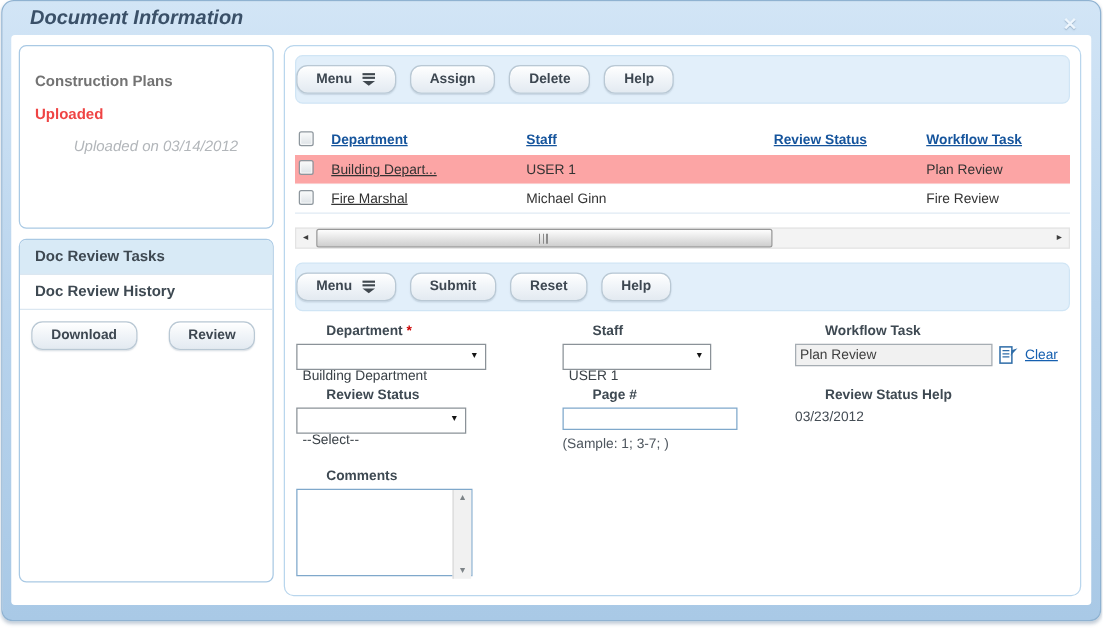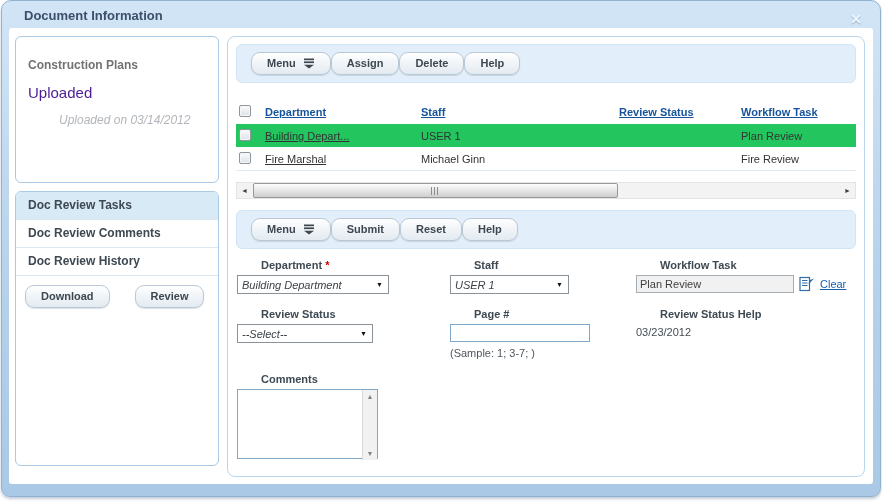--- a/index.html
+++ b/index.html
@@ -4,62 +4,62 @@
 <style>
   * { margin:0; padding:0; box-sizing:border-box; font-family:"Liberation Sans", sans-serif; }
   body { background:#ffffff; width:882px; height:504px; overflow:hidden; }
 
   .dialog { position:relative; width:880px; height:497px; margin:0 0 0 1px;
     background:linear-gradient(#d2e5f6, #b6d2ec 55%, #a9c9e6);
     border:1px solid #8fb2d1; border-radius:10px 10px 9px 9px;
     box-shadow:0 2px 3px rgba(80,110,140,.35); }
 
   .titlebar { height:27px; line-height:27px; padding-left:22px; }
-  .titlebar .title { font-size:13px; font-weight:bold; color:#3a5068; }
+  .titlebar .title { font-size:16px; font-weight:bold; color:#3a5068;font-style:italic; }
   .close { position:absolute; top:5px; right:18px; color:#eef6fd; font-size:14px;
     font-weight:bold; cursor:pointer; text-shadow:0 1px 1px rgba(90,120,150,.5); }
 
   .content { position:absolute; left:7px; right:7px; top:27px; bottom:12px;
     background:#ffffff; border-radius:3px; }
 
   
   .sidebar { position:absolute; left:6px; top:8px; width:204px; bottom:8px; }
   .docbox { border:1px solid #a9c9e4; border-radius:6px; padding:11px 12px 10px; height:147px; background:#fff; }
   .filename { font-size:12px; font-weight:bold; color:#17497e; line-height:1.4; word-wrap:break-word; }
   .category { margin-top:10px; font-size:12px; color:#737373;font-weight:bold; }
-  .docstatus { margin-top:12px; font-size:15px; font-weight:normal; color:#4c1d95; }
+  .docstatus { margin-top:12px; font-size:12px; font-weight:bold; color:#ef4444; }
   .docnote { margin-top:12px; font-size:12px; font-style:italic; color:#b2b6ba;margin-left:31px; }
 
   .navbox { position:absolute; top:155px; left:0; right:0; bottom:10px;
     border:1px solid #a9c9e4; border-radius:6px; overflow:hidden; background:#fff; }
   .navitem { padding:6px 12px 7px; font-size:12px; font-weight:bold; color:#3e4952;
     border-bottom:1px solid #dbe7f1; cursor:pointer; }
   .navitem.selected { background:#d8eaf6; }
   .navbuttons { padding:9px 9px; display:flex; gap:25px;align-items:flex-end; }
 
   .btn { font-size:11px; font-weight:bold; color:#3d4751; padding:4px 15px 5px;
     background:linear-gradient(#ffffff, #f0f4f8 50%, #e3eaf1);
     border:1px solid #b9c8d4; border-radius:9px; cursor:pointer;
     box-shadow:inset 0 1px 0 rgba(255,255,255,.9), 0 1px 1px rgba(120,140,160,.25); }
 
   
   .main { position:absolute; left:218px; right:8px; top:8px; bottom:7px;
     border:1px solid #b9d6ed; border-radius:8px; background:#fff; padding:7px 8px; }
   .toolbar { background:#e2effa; border:1px solid #d0e5f5; border-radius:6px;
-    padding:7px 14px; display:flex; gap:0; align-items:flex-start; }
+    padding:7px 0; display:flex; gap:11px; align-items:flex-start; }
   .menu-btn { display:inline-flex; align-items:center; gap:7px; }
   .toolbar2 { margin-top:11px; }
 
   .tasktable { margin-top:17px; font-size:11px; color:#333;
     border-bottom:1px solid #dfeaf3; }
   .trow { display:grid; grid-template-columns:26px 156px 198px 122px 1fr;
     align-items:center; height:23px; padding-left:3px; }
   .trow.thead { height:24px; }
   .thead .th { color:#15549c; font-weight:bold; text-decoration:underline; cursor:pointer; }
-  .trow.sel { background:#22c55e; }
+  .trow.sel { background:#fca5a5; }
   .trow.plain { border-top:1px solid #fbfdfe; }
   .rowlink { color:#333; text-decoration:underline; cursor:pointer; }
   .cb { display:inline-block; width:12px; height:12px; border:1px solid #8d969d;
     border-radius:2px; background:linear-gradient(#fafbfb,#dde2e6);
     box-shadow:inset 0 0 0 1px #f5f7f8; cursor:pointer; }
 
   .hscroll { margin-top:11px; height:17px; display:flex; align-items:center;
     background:#f3f3f3; border:1px solid #e3e3e3; }
   .sarrow { width:15px; text-align:center; font-size:7px; color:#3e3e3e; cursor:pointer; line-height:15px; }
   .strack { flex:1; position:relative; height:15px; }
@@ -69,21 +69,21 @@
   .grip { width:8px; height:8px;
     background:repeating-linear-gradient(90deg, #8b8b8b 0 1px, transparent 1px 3px); }
 
   
   .form { margin-top:10px; padding-left:1px; display:grid;
     grid-template-columns:213px 186px 1fr; row-gap:14px;
     font-size:11px; color:#454d55; }
   .flabel { display:block; font-weight:bold; color:#3e4952; margin-bottom:4px;padding-left:24px; }
   .req { color:#cc0000; margin-left:3px; }
   .fakeselect { position:relative; height:19px; border:1px solid #8b9298; background:#fff;
-    padding:3px 18px 0 4px; cursor:pointer; color:#3b4248;font-style:italic; }
+    padding:19px 18px 0 4px; cursor:pointer; color:#3b4248; }
   .fakeselect .arr { position:absolute; right:5px; top:5px; font-size:7px; color:#141414; }
   .w-dept { width:152px; } .w-staff { width:119px; } .w-rs { width:136px; }
   .textin { height:18px; border:1px solid #7fa8cb; font-size:11px; padding:0 3px;
     font-family:"Liberation Sans", sans-serif; width:140px; }
   .wf-row { display:flex; align-items:center; gap:4px; }
   .wf-in { width:158px; height:18px; border:1px solid #a6adb3; background:#f1f1f1;
     color:#3e3e3e; font-size:11px; padding:0 3px; font-family:"Liberation Sans", sans-serif; }
   .clearlink { color:#1660b0; text-decoration:underline; cursor:pointer; margin-left:1px; }
   .hint { margin-top:5px; color:#4e565e; }
   .dateval { margin-top:6px; color:#454d55; }
@@ -109,21 +109,20 @@
 
     <div class="sidebar">
       <div class="docbox">
         <div class="category">Construction Plans</div>
         <div class="docstatus">Uploaded</div>
         <div class="docnote">Uploaded on 03/14/2012</div>
       </div>
 
       <div class="navbox">
         <div class="navitem selected">Doc Review Tasks</div>
-        <div class="navitem">Doc Review Comments</div>
         <div class="navitem">Doc Review History</div>
         <div class="navbuttons">
           <button class="btn">Download</button>
           <button class="btn">Review</button>
         </div>
       </div>
     </div>
 
     <div class="main">
 

